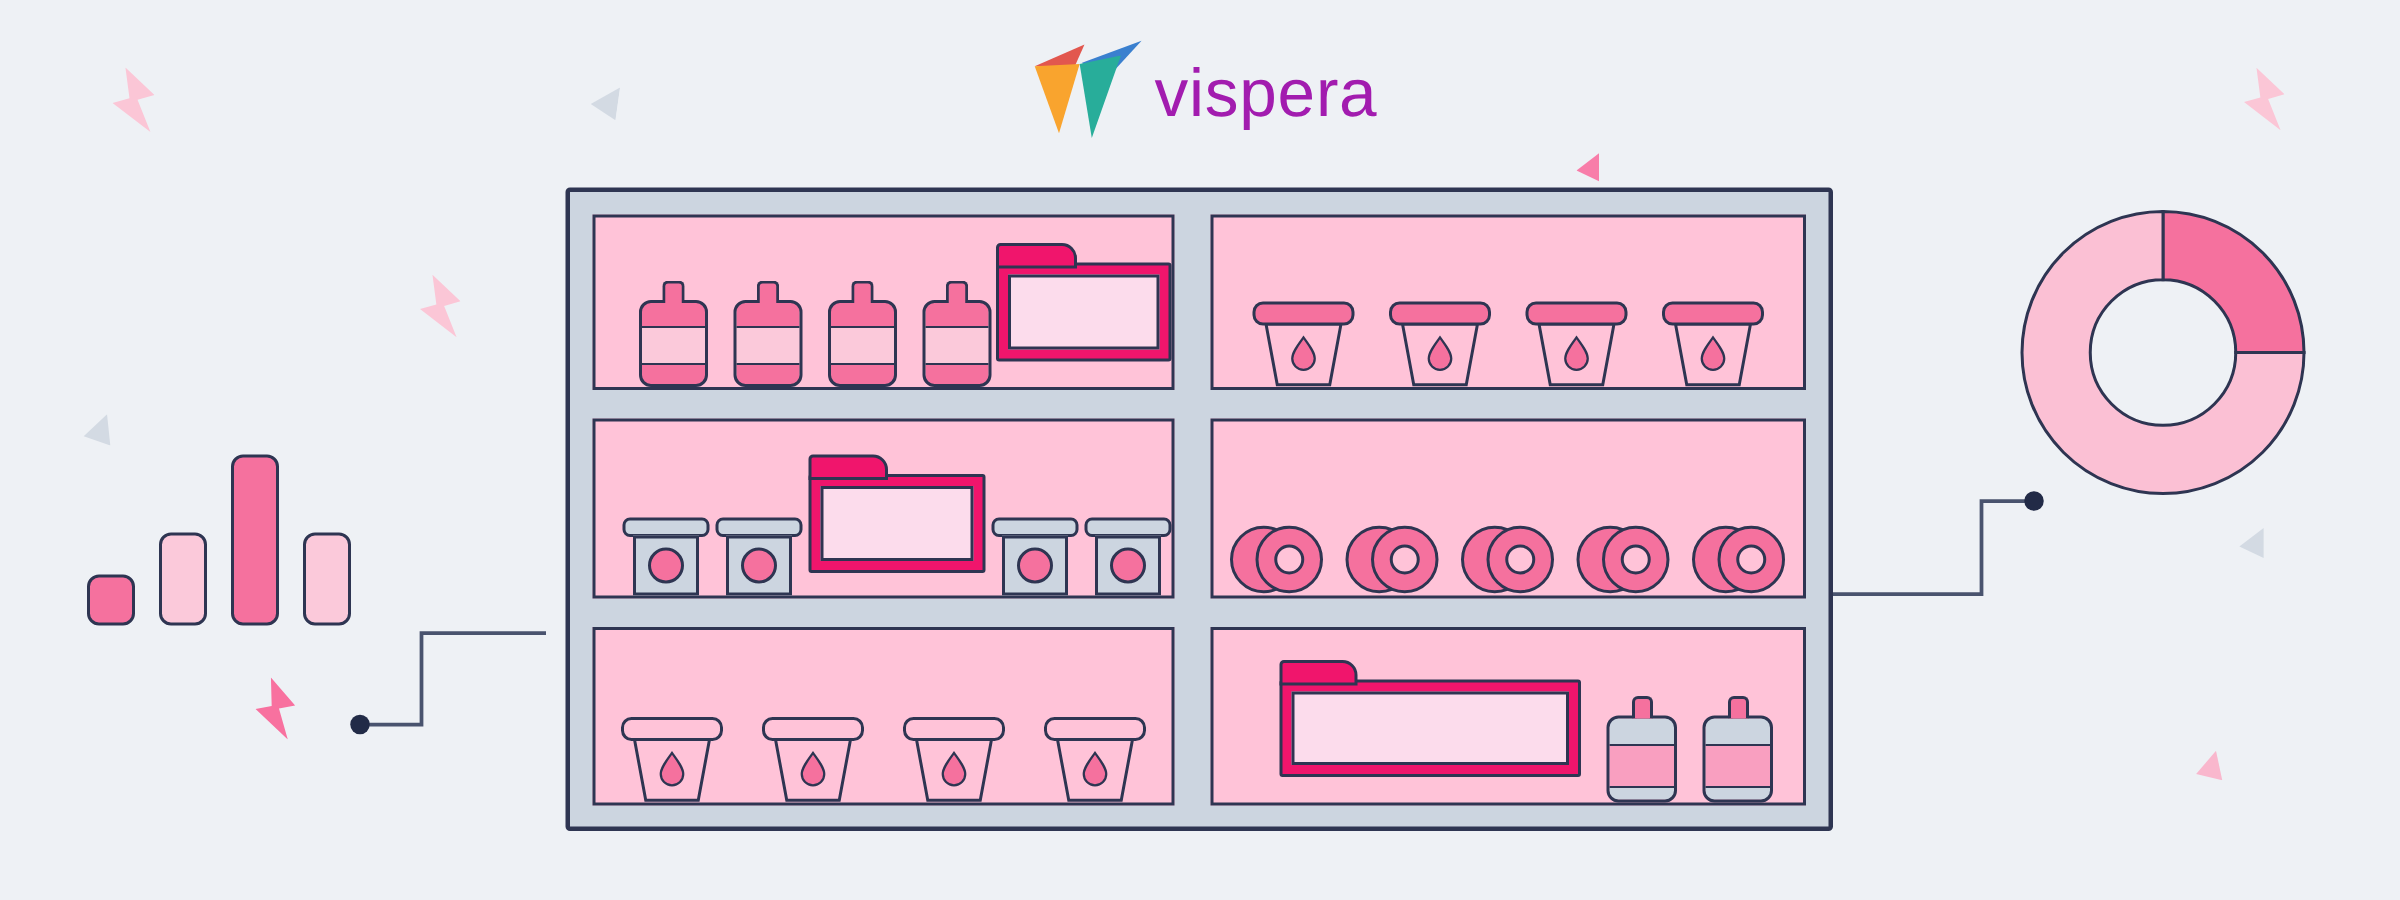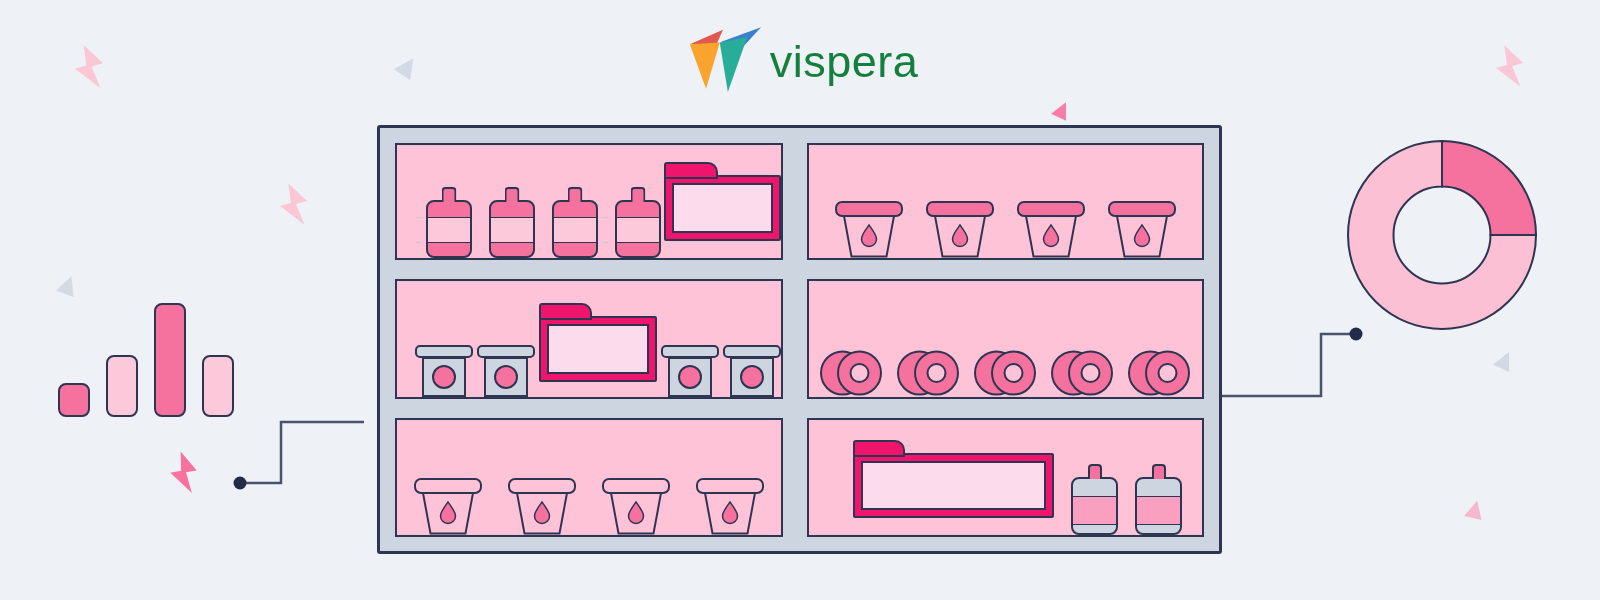--- a/index.html
+++ b/index.html
@@ -14,21 +14,21 @@
     --gray:#ccd5e0;
     --gray-deco:#d3dae3;
     --line:#49536e;
   }
   *{margin:0;padding:0;}
   body{background:var(--bg);font-family:"Liberation Sans",sans-serif;}
   .stage{position:relative;width:1600px;height:600px;background:var(--bg);overflow:hidden;}
 
   
   .logo{position:absolute;top:24px;left:0;right:0;display:flex;justify-content:center;align-items:center;gap:6px;}
-  .logo-text{font-size:45px;color:#15803d;letter-spacing:.5px;line-height:1;padding-top:6px;}
+  .logo-text{font-size:45px;color:#a21caf;letter-spacing:.5px;line-height:1;padding-top:6px;}
 
   
   .bar-chart{position:absolute;left:58px;top:299px;height:118px;display:flex;align-items:flex-end;gap:16px;}
   .bar{width:32px;border:2px solid var(--navy);border-radius:8px;box-sizing:border-box;}
 
   
   .donut-chart{position:absolute;left:1346px;top:139px;width:192px;height:192px;}
 
   
   .overlay{position:absolute;inset:0;pointer-events:none;}

